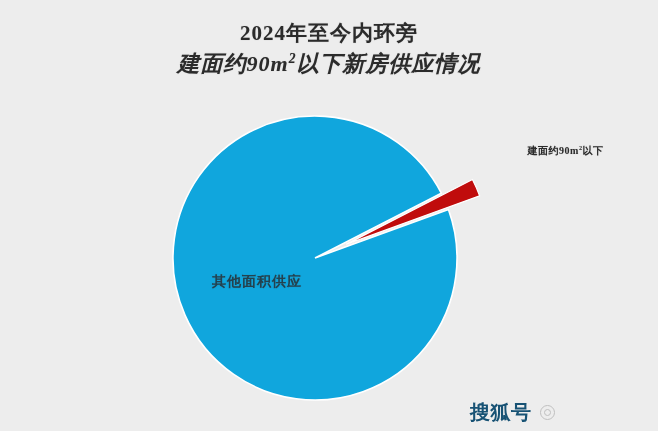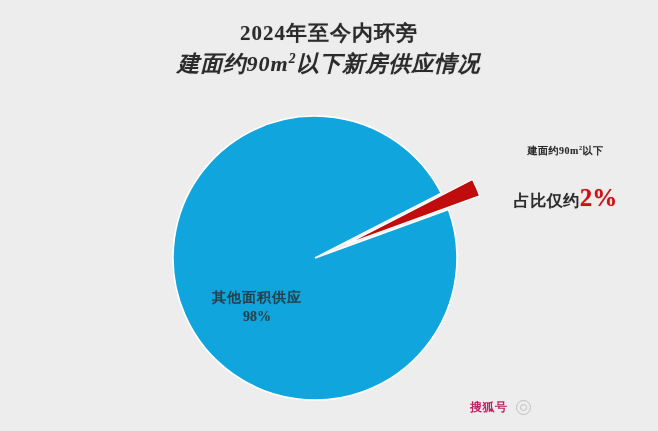--- a/index.html
+++ b/index.html
@@ -54,21 +54,21 @@
     left: 0;
     top: 0;
     width: 658px;
     height: 431px;
   }
 
   
   .pie-label {
     position: absolute;
     left: 182px;
-    top: 288px;
+    top: 272px;
     width: 150px;
     text-align: center;
     color: #23424f;
     font-weight: bold;
     text-shadow: 0 0 1px rgba(60,90,105,0.4);
   }
   .pie-label-name {
     font-size: 14px;
     line-height: 19px;
     letter-spacing: 1px;
@@ -110,22 +110,22 @@
   }
 
   
   .watermark {
     position: absolute;
     left: 470px;
     top: 399px;
     display: flex;
     align-items: center;
     gap: 8px;
-    color: #be185d;
-    font-size: 12px;
+    color: #0c4a6e;
+    font-size: 20px;
     font-weight: bold;
     letter-spacing: 0.5px;
     font-family: "Liberation Sans", sans-serif;
     opacity: 0.95;
   }
   .wm-at {
     display: inline-block;
     width: 13px;
     height: 13px;
     border: 1.5px solid #bcbcbc;
@@ -154,24 +154,22 @@
   </g>
 </svg>
 
 <div class="title-block">
   <div class="title-line1">2024年至今内环旁</div>
   <div class="title-line2"><span>建面约90m</span><span class="sup">2</span><span>以下新房供应情况</span></div>
 </div>
 
 <div class="pie-label">
   <div class="pie-label-name">其他面积供应</div>
-  <div class="pie-label-value">98%</div>
 </div>
 
 <div class="callout">
   <div class="callout-line1"><span>建面约90m</span><span class="sup">2</span><span>以下</span></div>
-  <div class="callout-line2"><span>占比仅约</span><span class="callout-highlight">2%</span></div>
 </div>
 
 <div class="watermark">
   <span>搜狐号</span>
   <span class="wm-at"></span>
 </div>
 
 </body></html>

